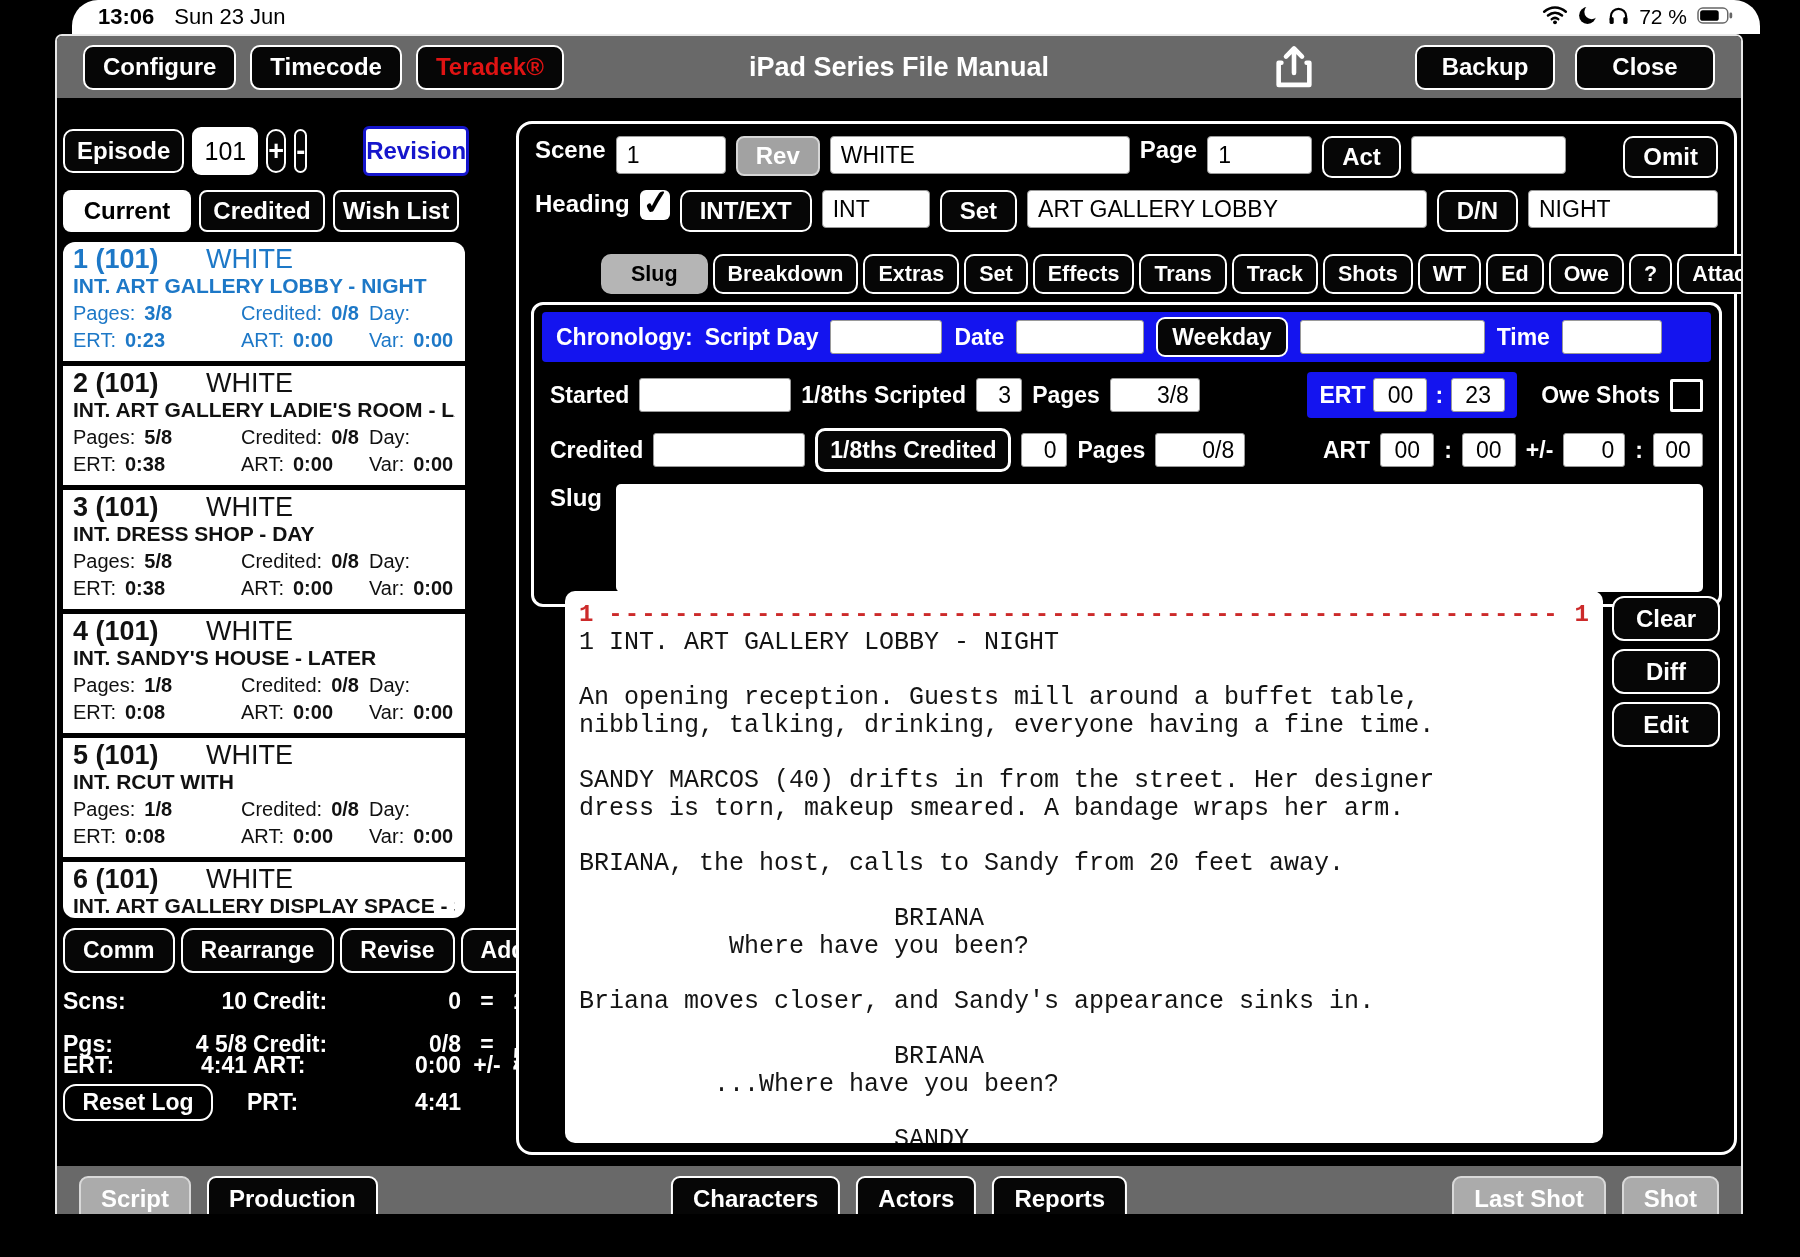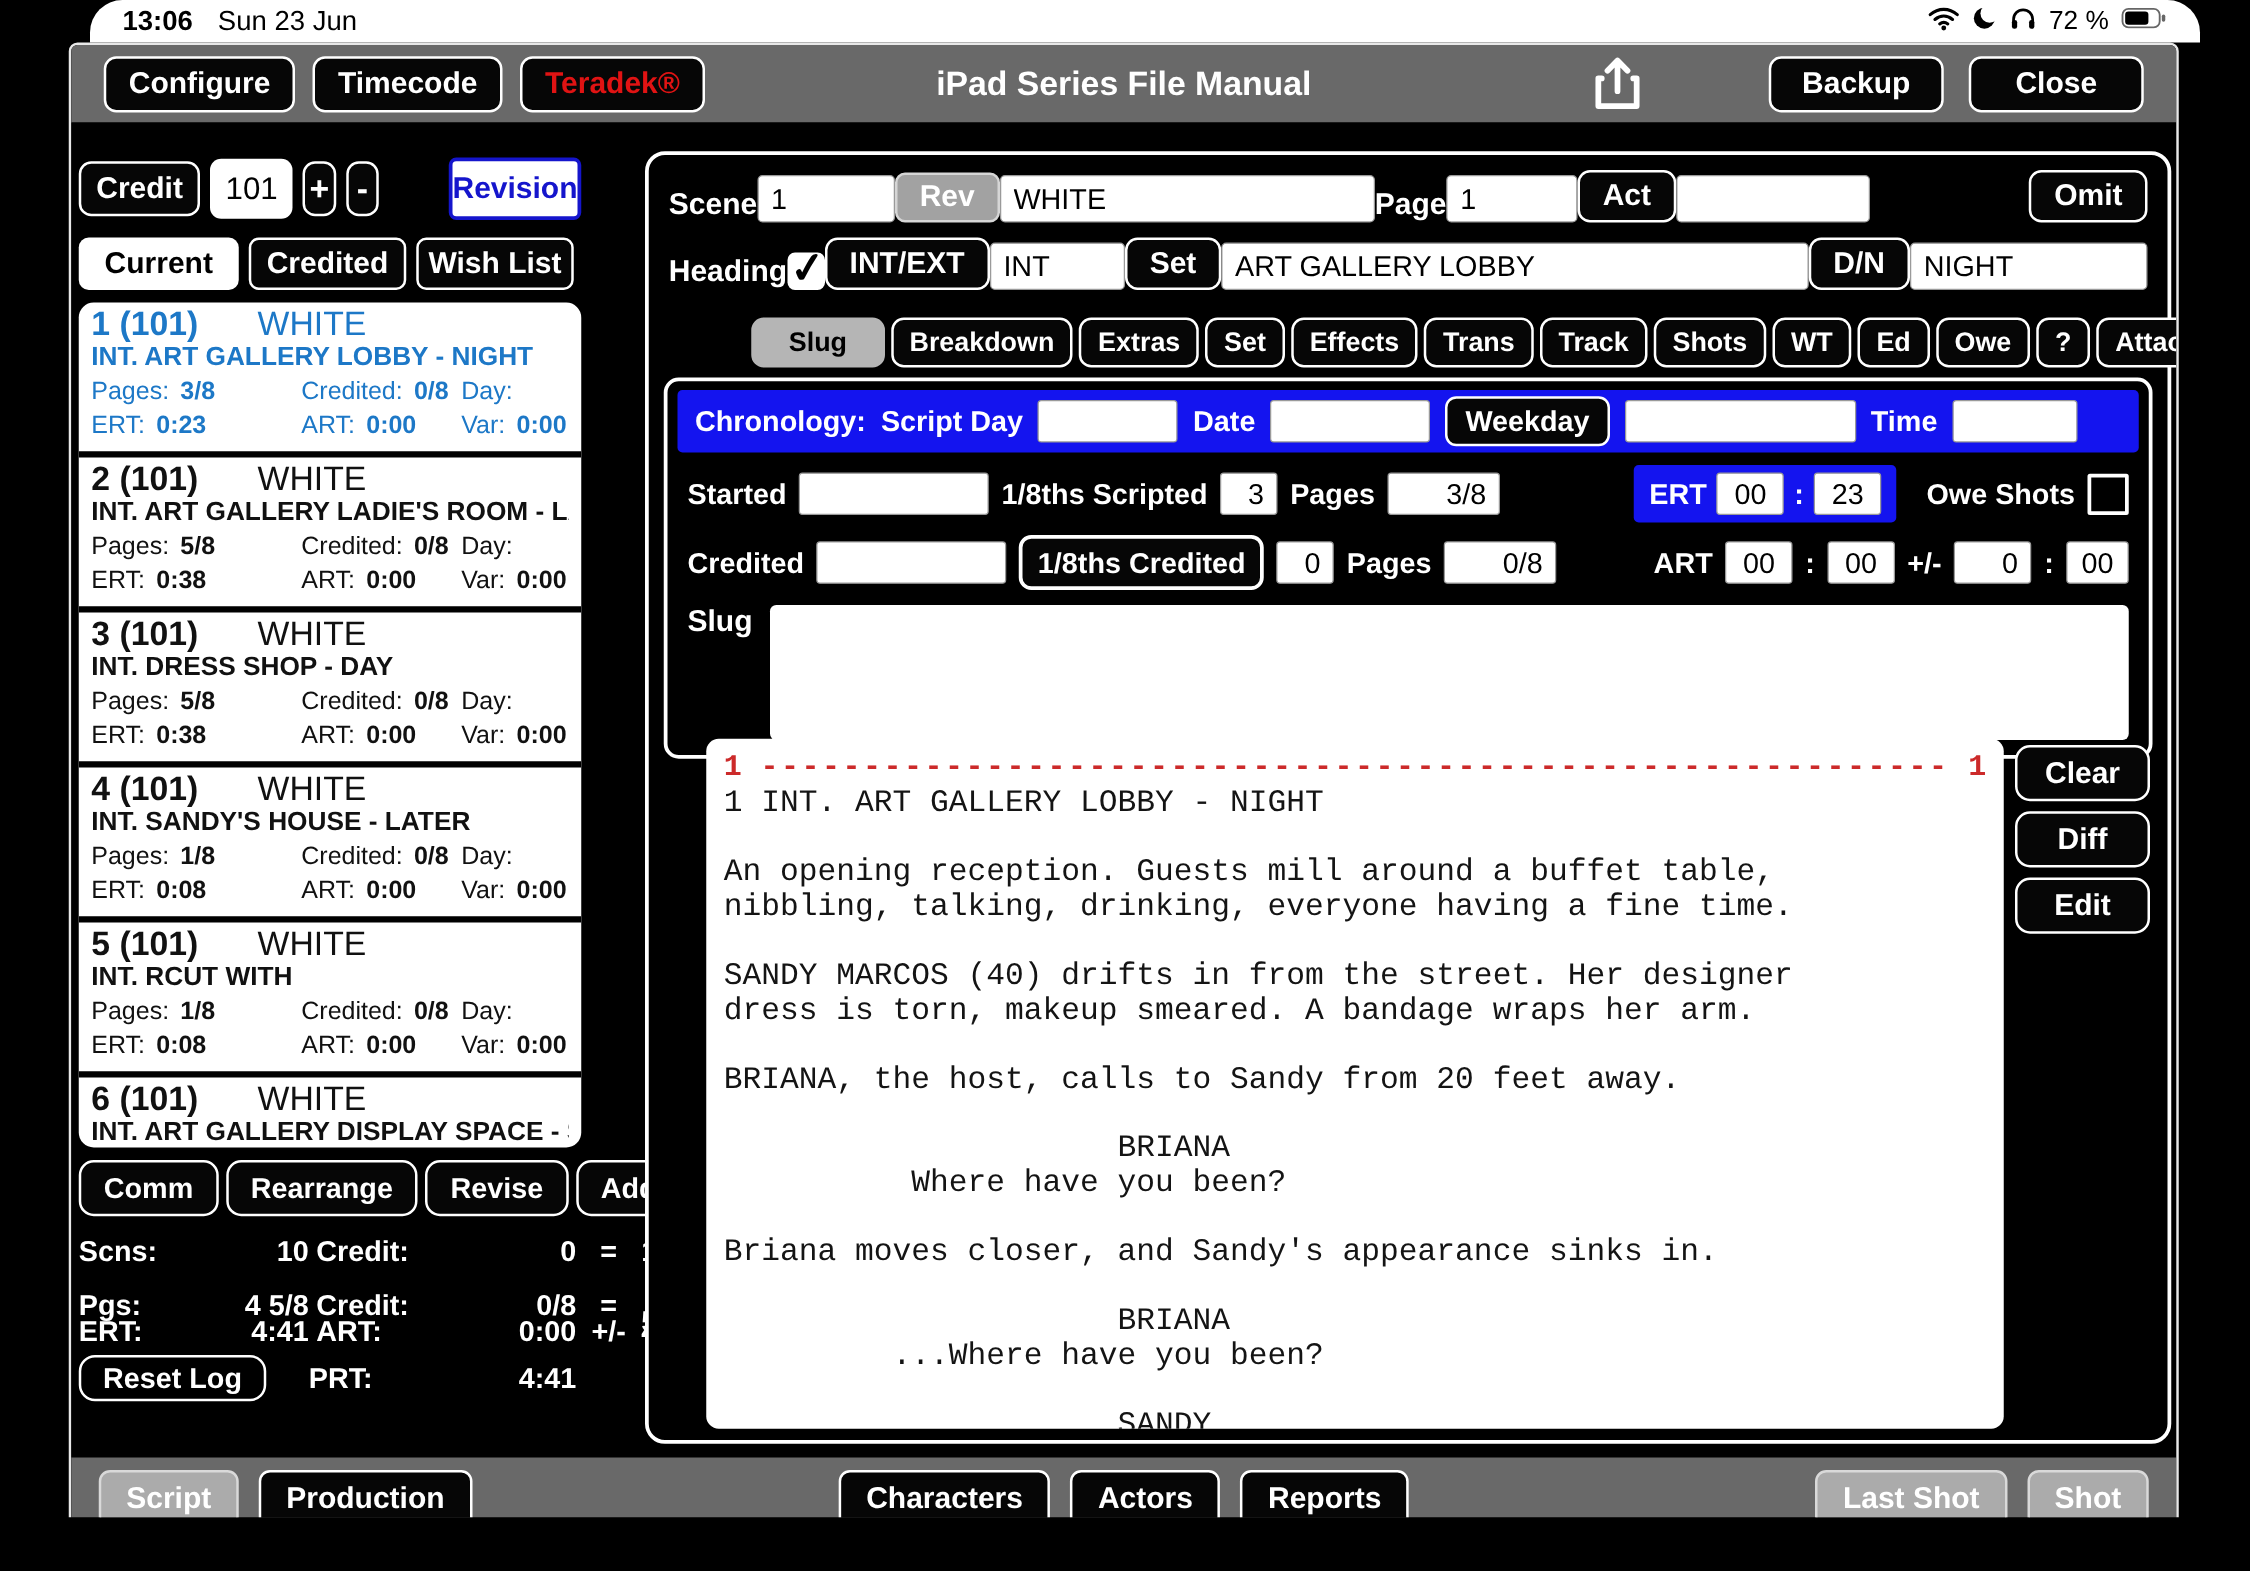--- a/index.html
+++ b/index.html
@@ -75,21 +75,21 @@
 
   
   .right-panel{position:absolute;top:23px;left:459px;right:4px;height:1034px;border:3px solid #fff;
                border-radius:16px;box-sizing:border-box;background:#000;}
   .lab{color:#fff;font-weight:bold;font-size:24px;white-space:nowrap;}
   .fld{background:#fff;border:1.5px solid #9a9a9a;border-radius:4px;height:38px;font-size:23px;color:#000;
        padding:0 10px;box-sizing:border-box;font-family:inherit;}
   .fld.sm{height:34px;border-radius:3px;}
   .ta-c{text-align:center;padding:0 4px;}
   .ta-r{text-align:right;}
-  .srow{display:flex;align-items:flex-end;margin:12px 16px 0;}
+  .srow{display:flex;align-items:flex-start;gap:10px;margin:12px 16px 0;}
   .srow .btn{height:42px;font-size:24px;}
   .rev-gray{background:var(--rev_button_gray,#a2a2a2);border:2px solid #d6d6d6;color:#fff;}
   .check{width:30px;height:30px;background:#fff;border-radius:6px;position:relative;flex:0 0 auto;}
   .check:after{content:"✓";position:absolute;left:2px;top:-8px;font-size:34px;font-weight:bold;color:#000;transform:rotate(-6deg);}
   .owe-box{width:27px;height:27px;border:3.5px solid #fff;background:#000;border-radius:2px;flex:0 0 auto;}
 
   .dtabs{display:flex;gap:5px;margin:22px 0 0 82px;}
   .dtab{height:40px;padding:0 13px;background:#060606;color:#fff;font-weight:bold;font-size:21.5px;
         border:2.5px solid #fff;border-radius:10px;display:flex;align-items:center;font-family:inherit;}
   .dtab.sel{background:var(--selected_tab_gray,#b5b5b5);color:#000;border-color:#b5b5b5;padding:0 28px;}
@@ -178,21 +178,21 @@
         <button class="btn" style="width:140px;">Backup</button>
         <button class="btn" style="width:140px;">Close</button>
       </div>
     </div>
 
     <div class="app-main">
 
       <div class="left-panel">
 
         <div class="ep-row">
-          <button class="btn ep-btn">Credit</button>
+          <button class="btn ep-btn">Episode</button>
           <input class="ep-num" readonly="" value="101" style="">
           <button class="btn pm-btn">+</button>
           <button class="btn pm-btn">-</button>
           <div class="rev-btn">Revision</div>
         </div>
 
         <div class="vt-row">
           <div class="vtab on">Current</div>
           <div class="vtab off">Credited</div>
           <div class="vtab off">Wish List</div>

